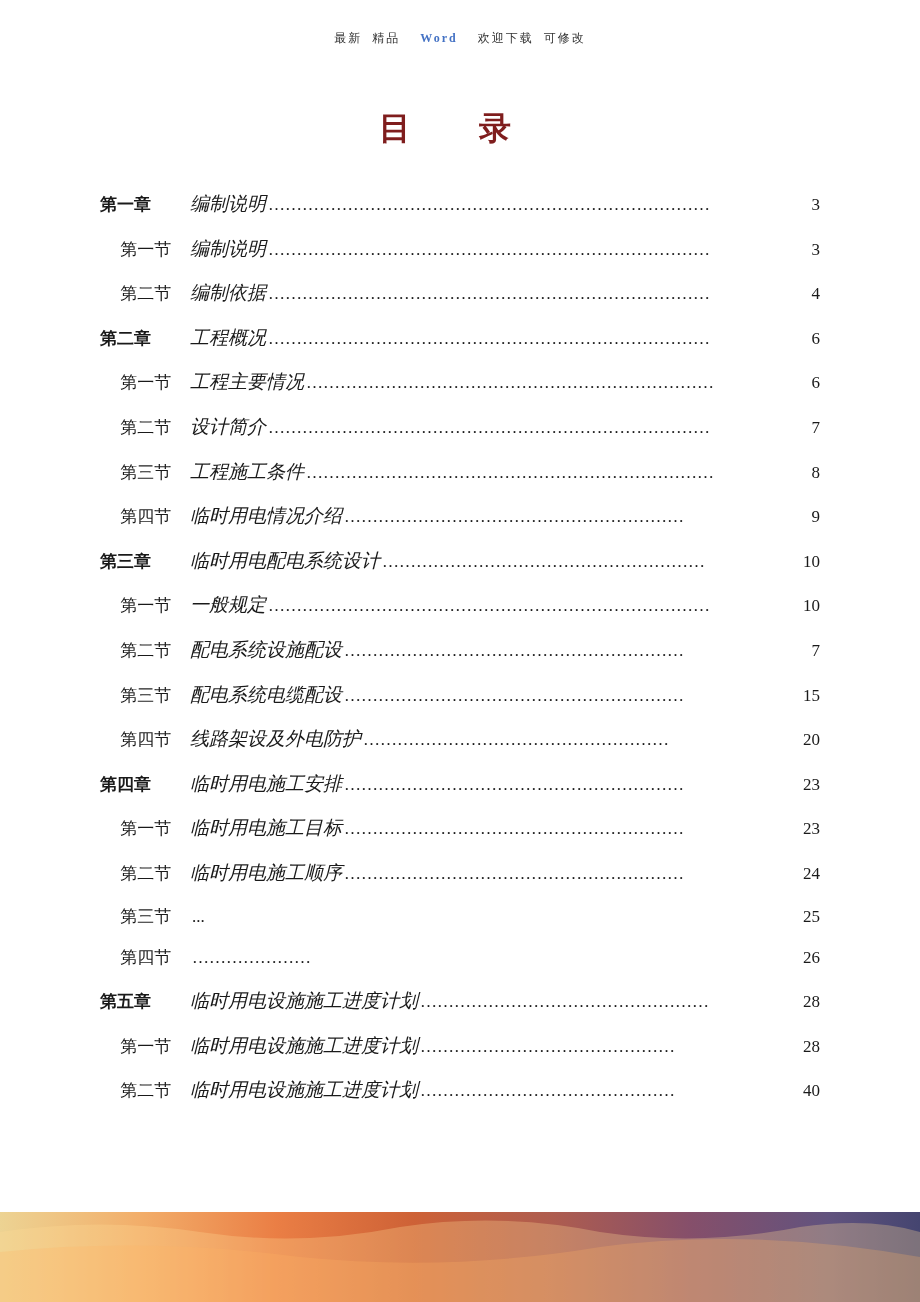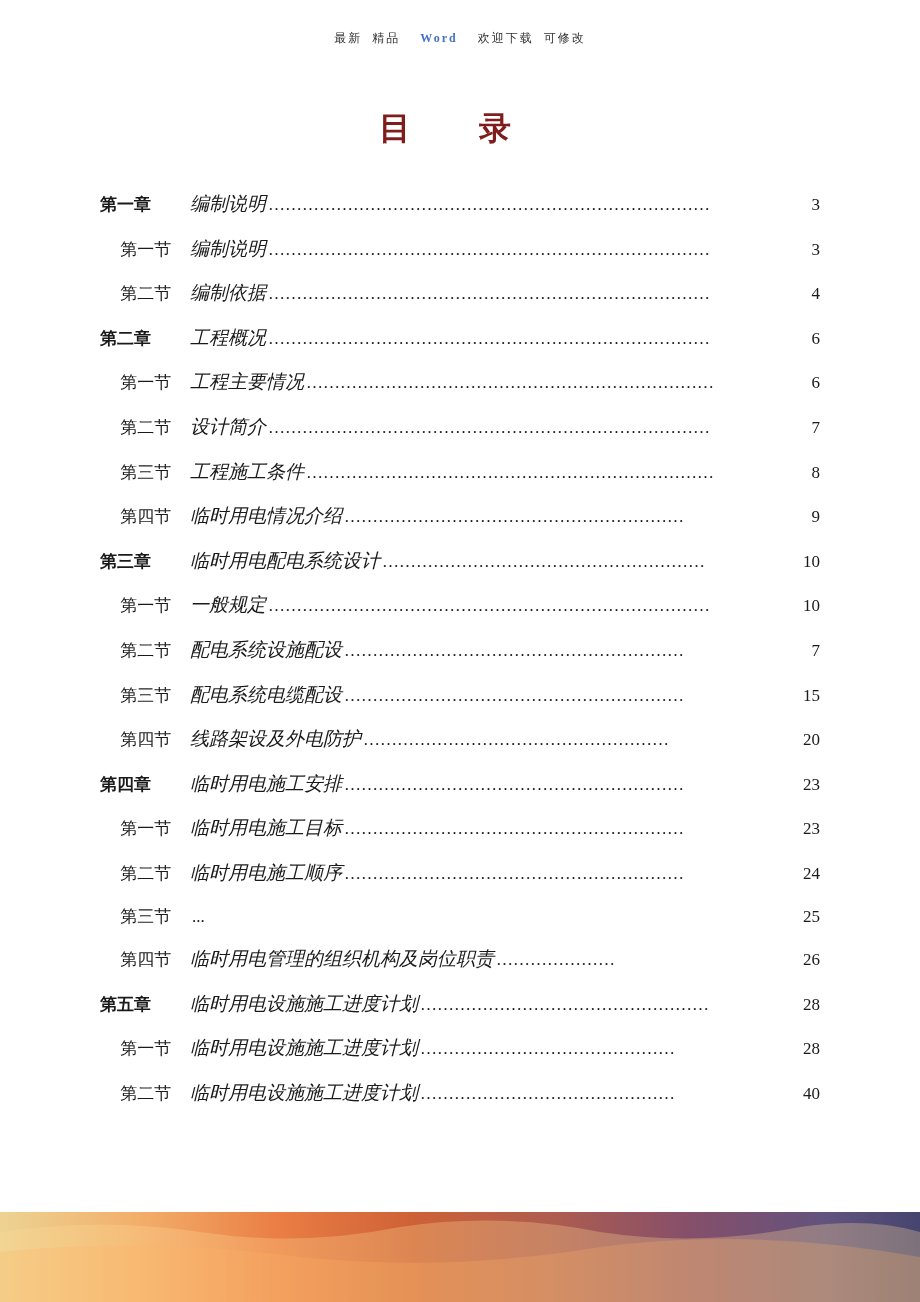--- a/index.html
+++ b/index.html
@@ -236,21 +236,20 @@
     </div>
 
     <div class="toc-entry">
       <span class="toc-label section">第三节&nbsp;&nbsp;</span>
       <span class="toc-dots">...</span>
       <span class="toc-page">25</span>
     </div>
 
     <div class="toc-entry">
       <span class="toc-label section">第四节&nbsp;&nbsp;</span>
-      <span class="toc-title">临时用电管理的组织机构及岗位职责</span>
       <span class="toc-dots">…………………</span>
       <span class="toc-page">26</span>
     </div>
 
     <div class="toc-entry">
       <span class="toc-label chapter">第五章&nbsp;&nbsp;</span>
       <span class="toc-title">临时用电设施施工进度计划</span>
       <span class="toc-dots">……………………………………………</span>
       <span class="toc-page">28</span>
     </div>

